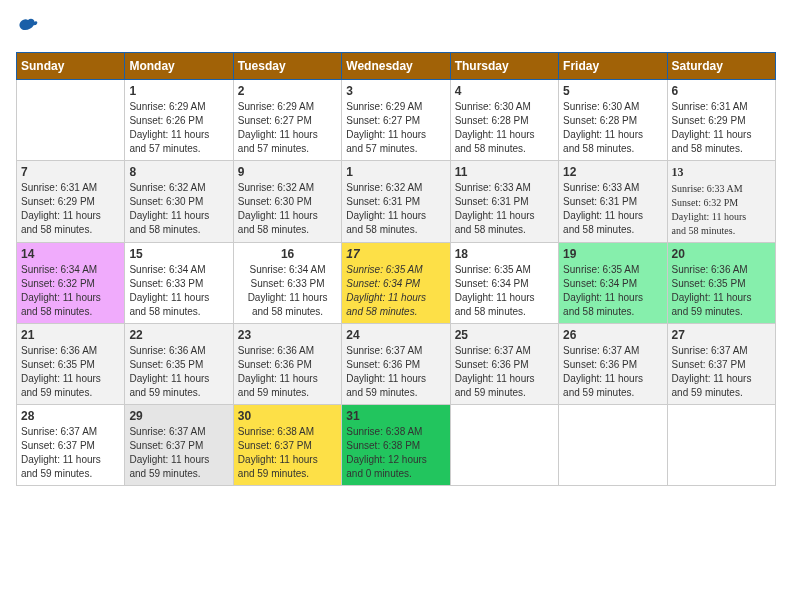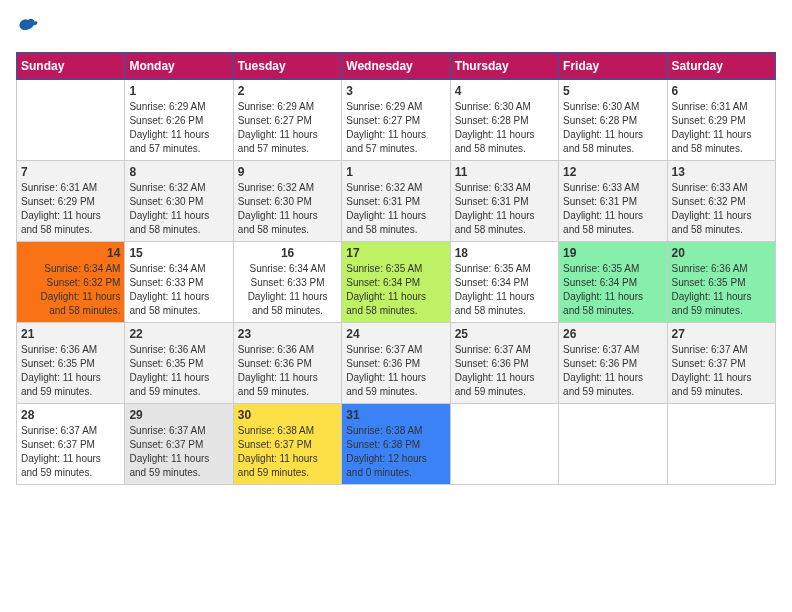--- a/index.html
+++ b/index.html
@@ -80,21 +80,21 @@
     .empty-cell {
       background: #fff;
     }
     tr:nth-child(even) td {
       background-color: #f9f9f9;
     }
     tr:nth-child(odd) td {
       background-color: #fff;
     }
     .calendar thead tr th {
-      background-color: #be185d;
+      background-color: #a16207;
     }
   </style>
 </head>
 <body>
 
 <div class="header">
   <div class="logo">
     <div>
       <svg class="logo-bird" viewBox="0 0 30 30">
         <path d="M15 5 C10 2, 2 8, 5 14 C8 20, 18 18, 22 12 C26 6, 20 1, 15 5Z" fill="#1a5fa8"></path>
@@ -205,51 +205,51 @@
 Daylight: 11 hours
 and 58 minutes.</div>
         </td>
         <td style="background-color: rgb(242, 242, 242);">
           <span class="day-number">12</span>
           <div class="day-info" style="white-space: pre-line;">Sunrise: 6:33 AM
 Sunset: 6:31 PM
 Daylight: 11 hours
 and 58 minutes.</div>
         </td>
-        <td style="background-color: rgb(242, 242, 242);">
+        <td style="background-color: rgb(242, 242, 242); font-family: Liberation Serif, serif;">
           <span class="day-number">13</span>
           <div class="day-info" style="white-space: pre-line;">Sunrise: 6:33 AM
 Sunset: 6:32 PM
 Daylight: 11 hours
 and 58 minutes.</div>
         </td>
       </tr>
       <tr>
-        <td style="background-color: #f97316; text-align: right;">
+        <td style="background-color: #f0abfc;">
           <span class="day-number">14</span>
           <div class="day-info" style="white-space: pre-line;">Sunrise: 6:34 AM
 Sunset: 6:32 PM
 Daylight: 11 hours
 and 58 minutes.</div>
         </td>
         <td style="background-color: rgb(255, 255, 255);">
           <span class="day-number">15</span>
           <div class="day-info" style="white-space: pre-line;">Sunrise: 6:34 AM
 Sunset: 6:33 PM
 Daylight: 11 hours
 and 58 minutes.</div>
         </td>
         <td style="background-color: rgb(255, 255, 255); text-align: center;">
           <span class="day-number">16</span>
           <div class="day-info" style="white-space: pre-line;">Sunrise: 6:34 AM
 Sunset: 6:33 PM
 Daylight: 11 hours
 and 58 minutes.</div>
         </td>
-        <td style="background-color: #bef264;">
+        <td style="background-color: #fde047; font-style: italic;">
           <span class="day-number">17</span>
           <div class="day-info" style="white-space: pre-line;">Sunrise: 6:35 AM
 Sunset: 6:34 PM
 Daylight: 11 hours
 and 58 minutes.</div>
         </td>
         <td style="background-color: rgb(255, 255, 255); margin-left: 44px;">
           <span class="day-number">18</span>
           <div class="day-info" style="white-space: pre-line;">Sunrise: 6:35 AM
 Sunset: 6:34 PM
@@ -337,21 +337,21 @@
 Daylight: 11 hours
 and 59 minutes.</div>
         </td>
         <td style="background-color: #fde047; margin-top: 24px;">
           <span class="day-number">30</span>
           <div class="day-info" style="white-space: pre-line;">Sunrise: 6:38 AM
 Sunset: 6:37 PM
 Daylight: 11 hours
 and 59 minutes.</div>
         </td>
-        <td style="background-color: #3b82f6;">
+        <td style="background-color: #22c55e;">
           <span class="day-number">31</span>
           <div class="day-info" style="white-space: pre-line;">Sunrise: 6:38 AM
 Sunset: 6:38 PM
 Daylight: 12 hours
 and 0 minutes.</div>
         </td>
         <td class="empty-cell" style="background-color: rgb(255, 255, 255);"></td>
         <td class="empty-cell" style="background-color: rgb(255, 255, 255);"></td>
         <td class="empty-cell" style="background-color: rgb(255, 255, 255);"></td>
       </tr>

